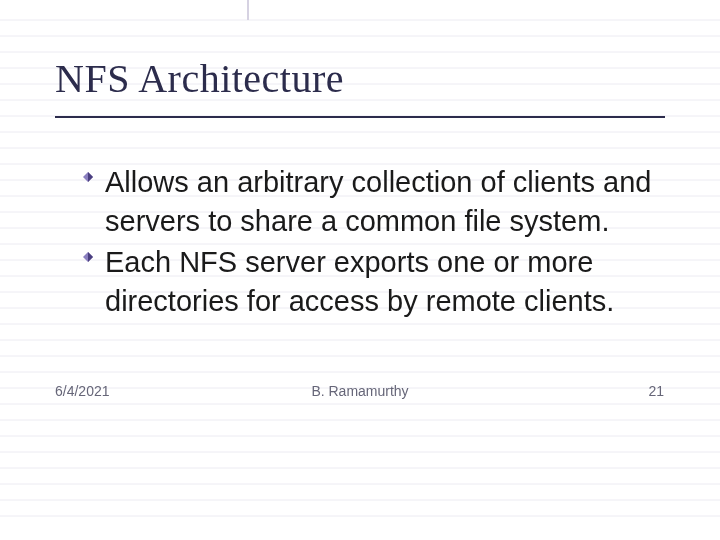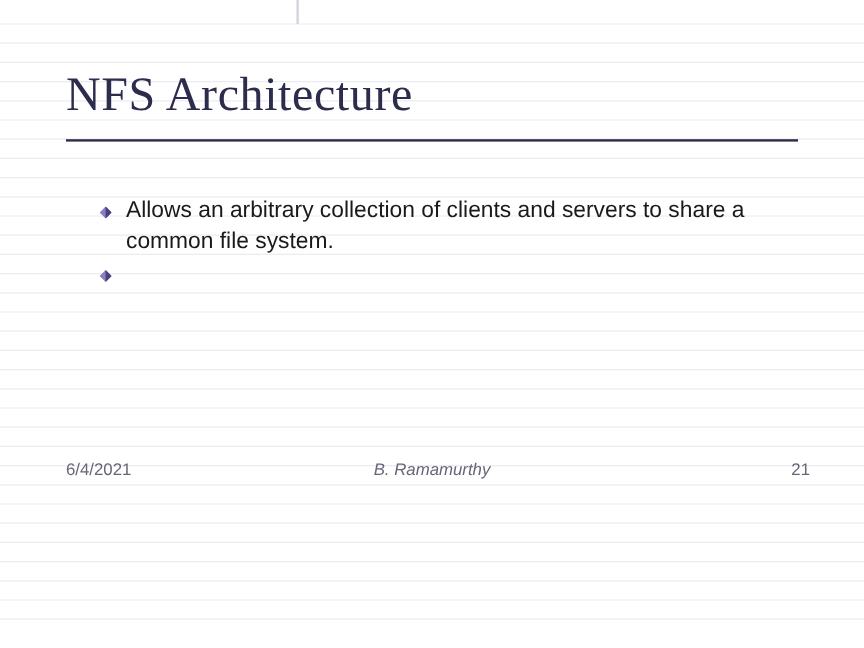--- a/index.html
+++ b/index.html
@@ -39,21 +39,21 @@
     margin-bottom: 45px;
     letter-spacing: 0.5px;
   }
 
   .bullets {
     padding-left: 28px;
   }
 
   .bullet {
     position: relative;
-    font-size: 19px;
+    font-size: 29px;
     color: #1a1a1a;
     line-height: 1.35;
     margin-bottom: 2px;
     padding-left: 22px;
   }
 
   .diamond {
     position: absolute;
     left: 0;
     top: 9px;
@@ -79,26 +79,25 @@
     position: absolute;
     left: 55px;
     text-align: center;
   }
 
   .footer-center {
     position: absolute;
     left: 0;
     width: 720px;
     text-align: center;
-    font-style: italic;
   }
 
   .footer-right {
     position: absolute;
-    right: 45px;
+    right: 56px;
   }
 </style>
 </head>
 <body>
 
 <svg class="notebook-lines" width="720" height="540">
   <g stroke="#ecebf2" stroke-width="1">
     <line x1="0" y1="20" x2="720" y2="20"></line>
     <line x1="0" y1="36" x2="720" y2="36"></line>
     <line x1="0" y1="52" x2="720" y2="52"></line>
@@ -153,20 +152,21 @@
 
 
 
     <div class="bullet">
       <span class="diamond">
         <svg width="10" height="10" viewBox="0 0 10 10">
           <polygon points="5,0 10,5 5,10 0,5" fill="#8a7fbf"></polygon>
           <polygon points="5,0 10,5 5,10" fill="#4a3f7f"></polygon>
         </svg>
       </span>
+      <span>Each NFS server exports one or more directories for access by remote clients.</span>
     </div>
 
   </div>
 
   <div class="footer">
     <span class="footer-left">6/4/2021</span>
     <span class="footer-center">B. Ramamurthy</span>
     <span class="footer-right">21</span>
   </div>
 

